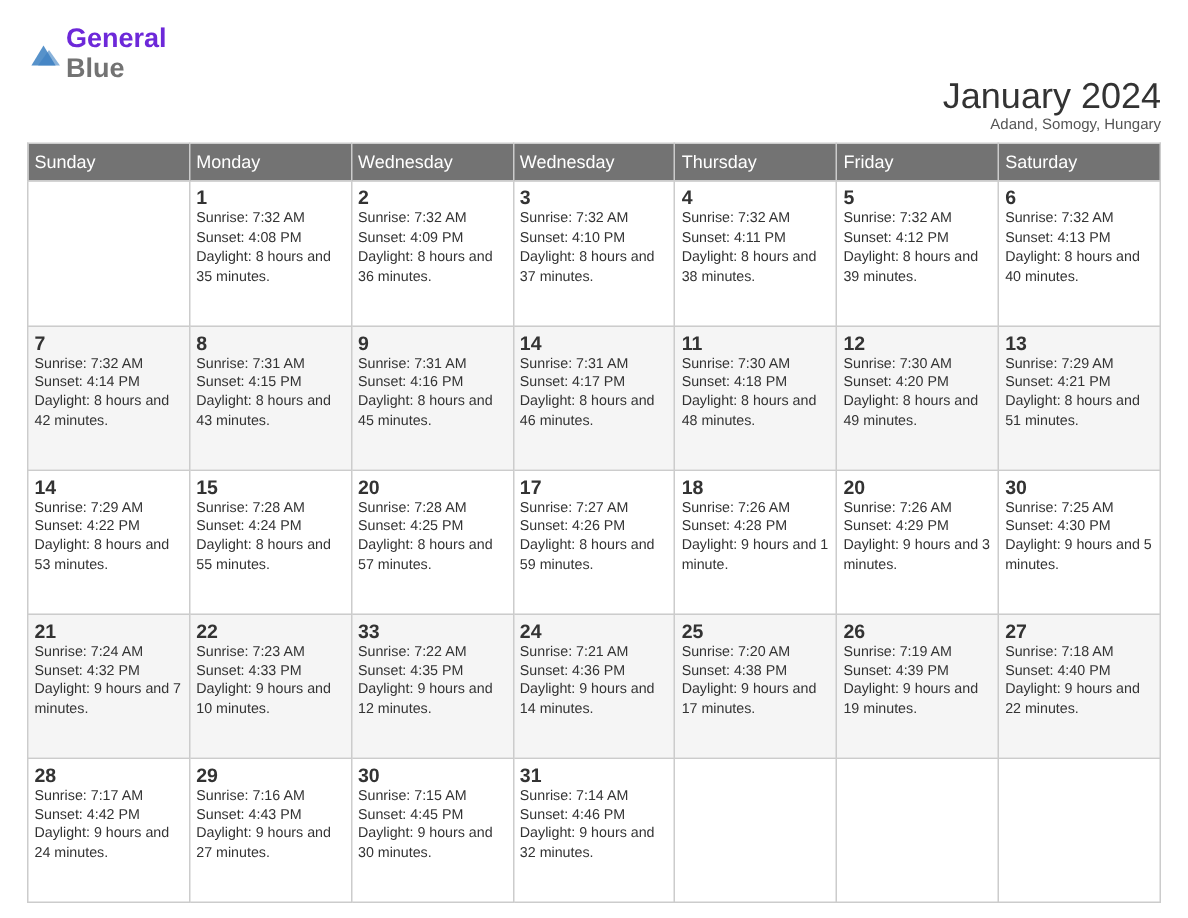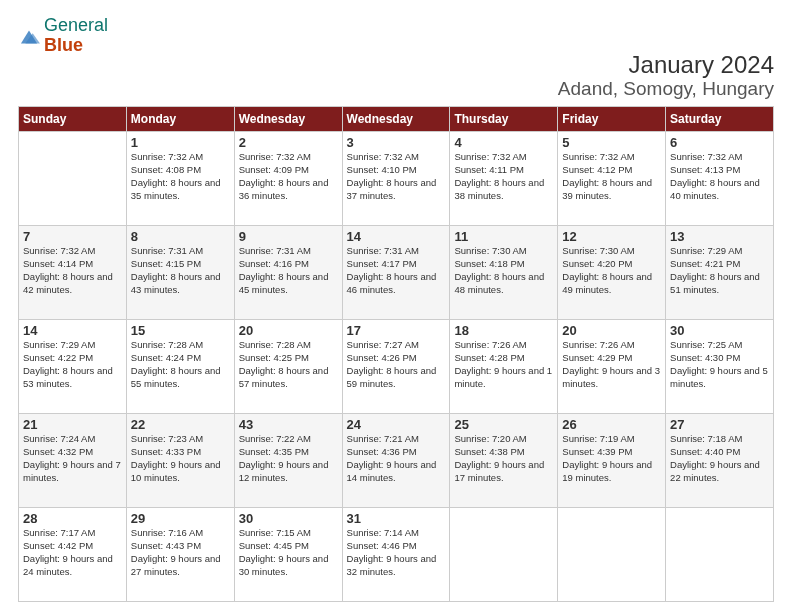--- a/index.html
+++ b/index.html
@@ -27,58 +27,58 @@
       display: flex;
       align-items: center;
     }
     .logo-text {
       display: flex;
       flex-direction: column;
       line-height: 1.1;
     }
     .logo-general {
       font-size: 18px;
-      font-weight: normal;
-      color: #0f766e;
+      font-weight: bold;
+      color: #6d28d9;
     }
     .logo-blue {
       font-size: 18px;
       font-weight: bold;
-      color: #c2410c;
+      color: #737373;
     }
     .logo-icon {
       width: 22px;
       height: 22px;
       margin-right: 4px;
       margin-top: 2px;
     }
     .title-block {
       text-align: right;
     }
     .month-title {
       font-size: 24px;
       font-weight: normal;
       color: #333;
       line-height: 1.1;
       margin-top: 36px;
     }
     .subtitle {
-      font-size: 19px;
+      font-size: 10px;
       color: #555;
     }
     .calendar-table {
       width: 100%;
       border-collapse: collapse;
       flex: 1;
     }
     .calendar-table th {
-      background-color: #7f1d1d;
+      background-color: #737373;
       color: #fff;
       font-size: 12px;
-      font-weight: bold;
+      font-weight: normal;
       padding: 5px 4px;
       text-align: left;
       border: 1px solid #ccc;
     }
     .calendar-table td {
       border: 1px solid #ccc;
       vertical-align: top;
       padding: 3px 4px;
       width: 108px;
       height: 82px;
@@ -227,21 +227,21 @@
         <tr>
           <td>
             <span class="day-number">21</span>
             <div class="day-info">Sunrise: 7:24 AM<br>Sunset: 4:32 PM<br>Daylight: 9 hours and 7 minutes.</div>
           </td>
           <td>
             <span class="day-number">22</span>
             <div class="day-info">Sunrise: 7:23 AM<br>Sunset: 4:33 PM<br>Daylight: 9 hours and 10 minutes.</div>
           </td>
           <td>
-            <span class="day-number">43</span>
+            <span class="day-number">33</span>
             <div class="day-info">Sunrise: 7:22 AM<br>Sunset: 4:35 PM<br>Daylight: 9 hours and 12 minutes.</div>
           </td>
           <td>
             <span class="day-number">24</span>
             <div class="day-info">Sunrise: 7:21 AM<br>Sunset: 4:36 PM<br>Daylight: 9 hours and 14 minutes.</div>
           </td>
           <td>
             <span class="day-number">25</span>
             <div class="day-info">Sunrise: 7:20 AM<br>Sunset: 4:38 PM<br>Daylight: 9 hours and 17 minutes.</div>
           </td>

